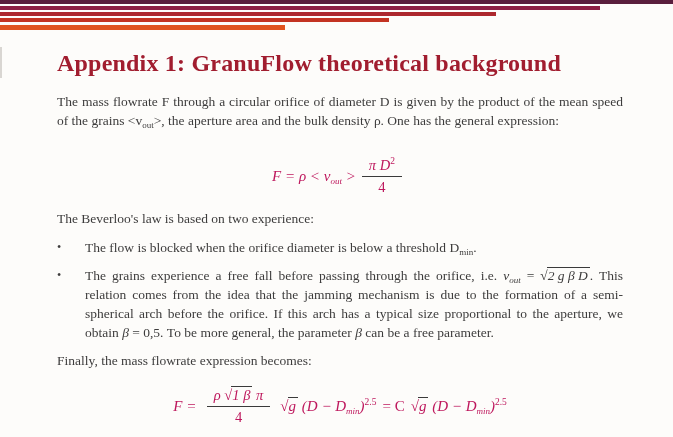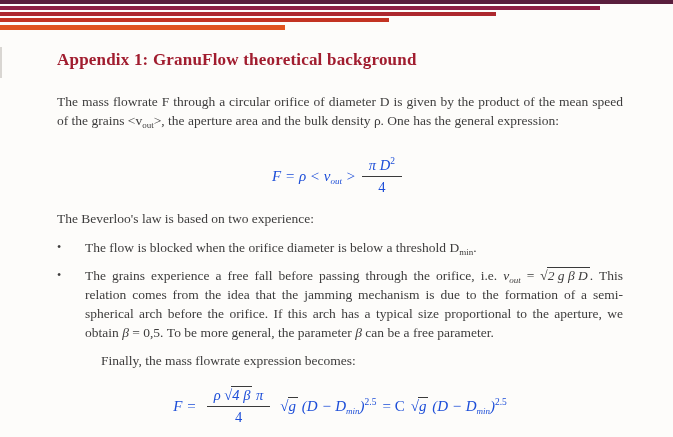--- a/index.html
+++ b/index.html
@@ -13,27 +13,27 @@
   .bar{position:absolute;left:0;}
   .bar-1{top:0;height:4px;}
   .bar-2{top:6px;height:4px;}
   .bar-3{top:12px;height:4px;}
   .bar-4{top:18px;height:4px;}
   .bar-5{top:25px;height:5px;}
   .edge-mark{position:absolute;left:0;top:47px;width:2px;height:31px;background:#d9d6d2;}
 
   .title{
     position:absolute;left:57px;top:50px;margin:0;
-    font-size:17px;font-weight:bold;letter-spacing:0.2px;
+    font-size:24px;font-weight:bold;letter-spacing:0.2px;
   }
   .body-text{font-size:13.5px;line-height:19px;font-family:Liberation Serif, serif;}
   .p1{position:absolute;left:57px;top:92px;width:566px;margin:0;text-align:justify;}
   .line{position:absolute;left:57px;margin:0;}
   .bev{top:209px;}
-  .finally{top:351px;margin-left:44px;}
+  .finally{top:351px;}
 
   .bullet{position:absolute;left:57px;width:566px;display:flex;}
   .bullet .dot{width:16px;flex:0 0 16px;font-size:12px;}
   .bullet .btext{flex:1;text-align:justify;margin-left:12px;}
   .b1{top:238px;}
   .b2{top:266px;}
 
   sub{font-size:9px;vertical-align:-3px;line-height:0;}
   sup{font-size:9.5px;vertical-align:6px;line-height:0;}
   .mi{font-style:italic;}
@@ -41,21 +41,21 @@
 
   
   .sqrt{display:inline-block;white-space:nowrap;}
   .sqrt .sign{font-style:normal;}
   .sqrt .rad{border-top:1.2px solid #3a3a3a;padding:0 2px 0 1px;margin-left:-1px;font-style:italic;}
 
   
   .formula{
     position:absolute;left:57px;width:566px;
     display:flex;justify-content:center;align-items:center;
-    font-size:15px;color:#1d4ed8;
+    font-size:15px;color:#be185d;
   }
   .f1{top:152px;height:48px;}
   .f2{top:382px;height:48px;}
   .formula .grp{white-space:nowrap;}
   .frac{display:inline-flex;flex-direction:column;align-items:center;margin:0 6px;vertical-align:middle;}
   .frac .num{padding:0 7px 2px 7px;border-bottom:1.4px solid #3a3a3a;font-size:14.5px;white-space:nowrap;}
   .frac .den{padding-top:2px;font-size:14.5px;}
 </style>
 </head>
 <body>
@@ -95,21 +95,21 @@
     <span class="dot">•</span>
     <span class="btext"><span>The grains experience a free fall before passing through the orifice, i.e. </span><span class="mi">v</span><sub class="mi">out</sub><span> = </span><span class="sqrt"><span class="sign">√</span><span class="rad">2 g β D</span></span><span>. This relation comes from the idea that the jamming mechanism is due to the formation of a semi-spherical arch before the orifice. If this arch has a typical size proportional to the aperture, we obtain </span><span class="mi">β</span><span> = 0,5</span><span>. To be more general, the parameter </span><span class="mi">β</span><span> can be a free parameter.</span></span>
   </div>
 
   <p class="line finally body-text">Finally, the mass flowrate expression becomes:</p>
 
   <div class="formula f2">
     <span class="grp mi">F</span>
     <span class="grp mo" style="margin:0 5px;">=</span>
     <span class="frac">
-      <span class="num"><span class="mi">ρ </span><span class="sqrt"><span class="sign">√</span><span class="rad">4 β</span></span><span class="mi"> π</span></span>
+      <span class="num"><span class="mi">ρ </span><span class="sqrt"><span class="sign">√</span><span class="rad">1 β</span></span><span class="mi"> π</span></span>
       <span class="den">4</span>
     </span>
     <span class="grp" style="margin-left:4px;"><span class="sqrt"><span class="sign">√</span><span class="rad">g</span></span><span class="mi"> (D − D</span><sub class="mi">min</sub><span class="mi">)</span><sup>2.5</sup></span>
     <span class="grp mo" style="margin:0 6px;">= C</span>
     <span class="grp"><span class="sqrt"><span class="sign">√</span><span class="rad">g</span></span><span class="mi"> (D − D</span><sub class="mi">min</sub><span class="mi">)</span><sup>2.5</sup></span>
   </div>
 
 </div>
 
 </body></html>

